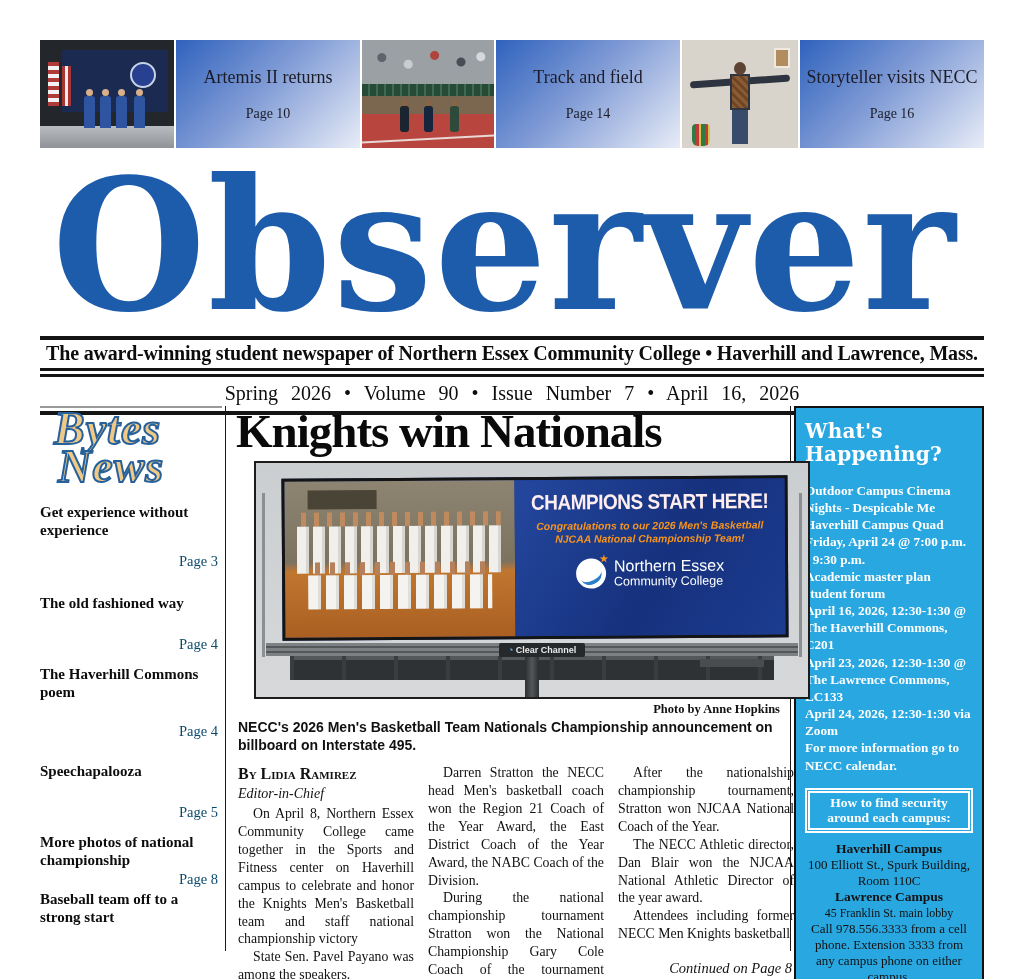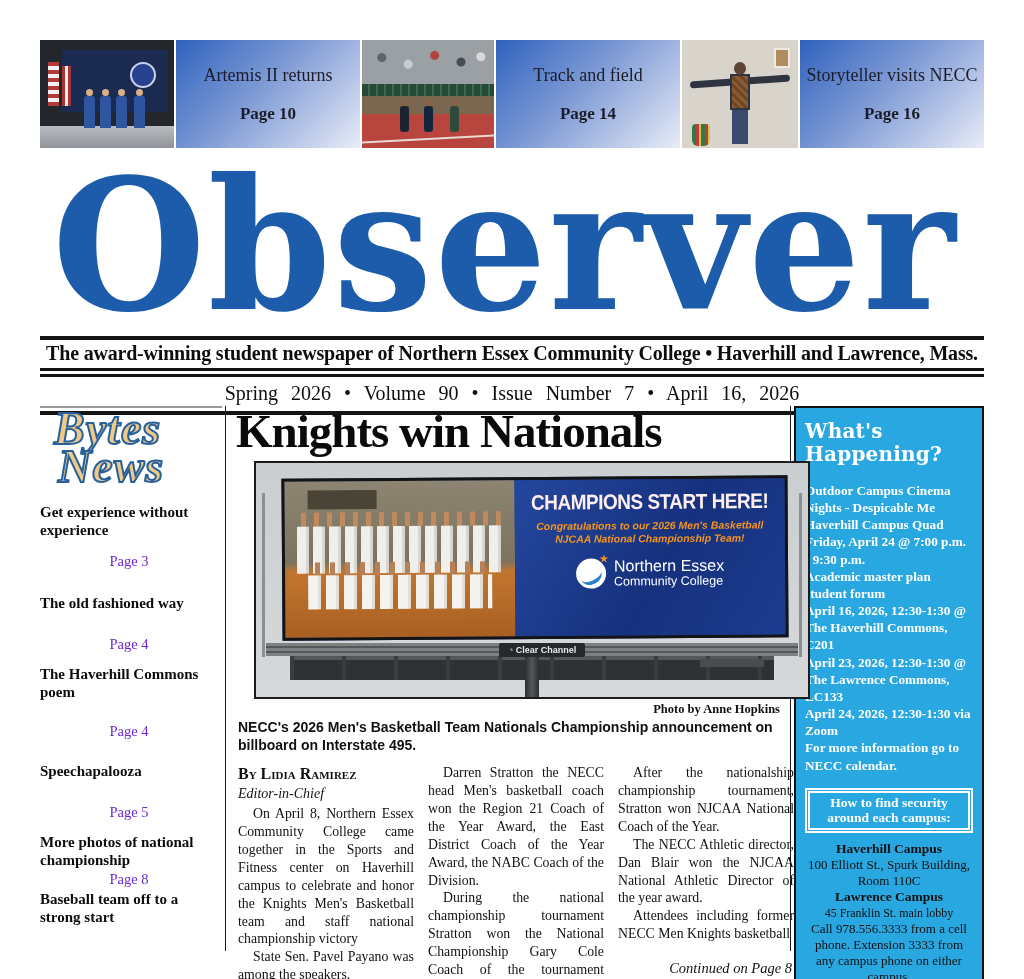--- a/index.html
+++ b/index.html
@@ -5,21 +5,21 @@
   * { margin:0; padding:0; box-sizing:border-box; }
   body { background:#ffffff; font-family:"Liberation Serif", serif; }
   .page { position:relative; width:1024px; height:979px; margin:0 auto; background:#fff; color:#111; overflow:hidden; }
 
   
   .teasers { position:absolute; left:40px; right:40px; top:40px; height:108px; display:flex; gap:2px; }
   .tz-photo { position:relative; overflow:hidden; flex:none; }
   .tz-box { flex:1; background:linear-gradient(135deg,#2f62bd 0%, #7e9ad5 45%, #e8ecf7 100%);
             display:flex; flex-direction:column; justify-content:center; align-items:center; gap:18px; }
   .tz-box .tz-label { font-size:18px; color:#1c1c28; }
-  .tz-box .tz-page { font-size:17px; color:#1c1c28;font-weight:bold; }
+  .tz-box .tz-page { font-size:14px; color:#1c1c28; }
 
   
   .ph-astro { width:134px; background:#23262b; }
   .ph-astro .backdrop { position:absolute; left:22px; right:6px; top:10px; height:62px; background:#1b2a50; }
   .ph-astro .nasa { position:absolute; right:18px; top:22px; width:26px; height:26px; border-radius:50%; background:#27408f; border:2px solid #c8d2e8; }
   .ph-astro .floor { position:absolute; left:0; right:0; bottom:0; height:22px; background:linear-gradient(#b9bcc0,#8f9296); }
   .ph-astro .flag-us { position:absolute; left:8px; top:22px; width:11px; height:44px; background:repeating-linear-gradient(#b03a3a 0 4px,#f2f2f2 4px 8px); }
   .ph-astro .flag-ca { position:absolute; left:22px; top:26px; width:9px; height:40px; background:linear-gradient(90deg,#a33 30%,#eee 30% 70%,#a33 70%); }
   .astro { position:absolute; bottom:20px; width:11px; height:32px; background:#2f55a0; border-radius:3px 3px 0 0; }
   .astro::before { content:""; position:absolute; top:-7px; left:2px; width:7px; height:7px; border-radius:50%; background:#d9b08c; }
@@ -68,21 +68,21 @@
   .vrule { width:1px; background:#1a1a1a; margin:0 3px; }
 
   
   .newsbytes { width:182px; flex:none; padding-top:0; }
   .nb-topline { height:2px; background:#9a9a9a; margin-bottom:2px; }
   .nb-logo { font-style:italic; font-weight:bold; line-height:0.82; padding-left:14px; margin-bottom:18px; }
   .nb-logo span { display:block; font-size:46px; color:#f0c987; -webkit-text-stroke:2px #26619c; letter-spacing:1px; }
   .nb-logo span:nth-child(2){ padding-left:4px; }
   .nb-item { margin-bottom:12px; }
   .nb-title { font-weight:bold; font-size:15px; line-height:1.2; color:#0d0d0d; }
-  .nb-page { text-align:center; font-size:14.5px; padding:14px 4px 0 0; color:#6d28d9; }
+  .nb-page { text-align:right; font-size:14.5px; padding:14px 4px 0 0; color:#0c4a6e; }
   .nb-item.tight .nb-page { padding-top:2px; }
 
   
   .story { width:558px; flex:none; padding:0 5px; }
   .headline { font-size:47px; font-weight:bold; letter-spacing:-1px; line-height:1; margin:2px 0 6px 2px; color:#0a0a0a; }
 
   
   .photo { position:relative; width:556px; height:238px; margin-left:20px; border:2px solid #1c1c1c; background:linear-gradient(#cbced0,#d6d8da); overflow:hidden; }
   .screen { position:absolute; left:26px; right:20px; top:14px; height:162px; border:3px solid #141414; background:#16317d; transform:rotate(-0.4deg); }
   .bb-left { position:absolute; left:0; top:0; bottom:0; width:46%; background:linear-gradient(180deg,#8d8472 0%, #7c7260 52%, #c1762f 58%, #a95f22 100%); overflow:hidden; }

